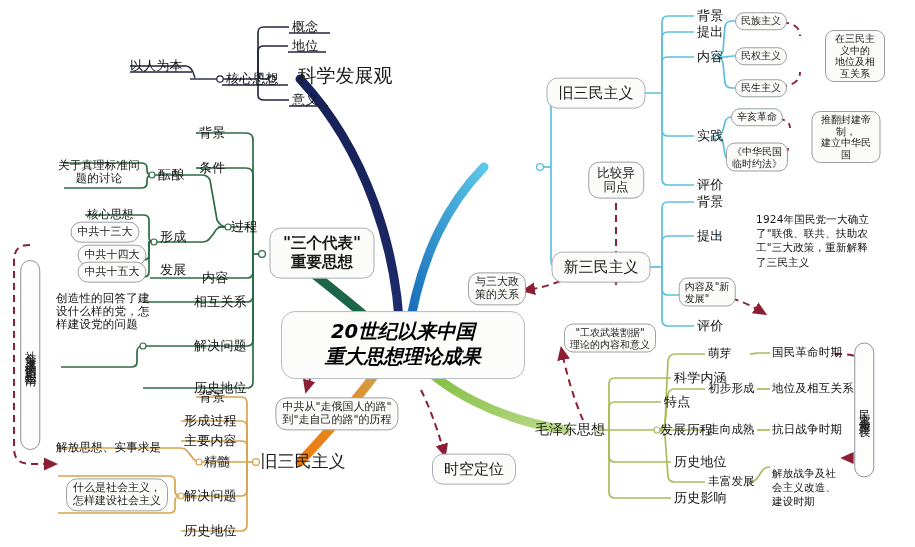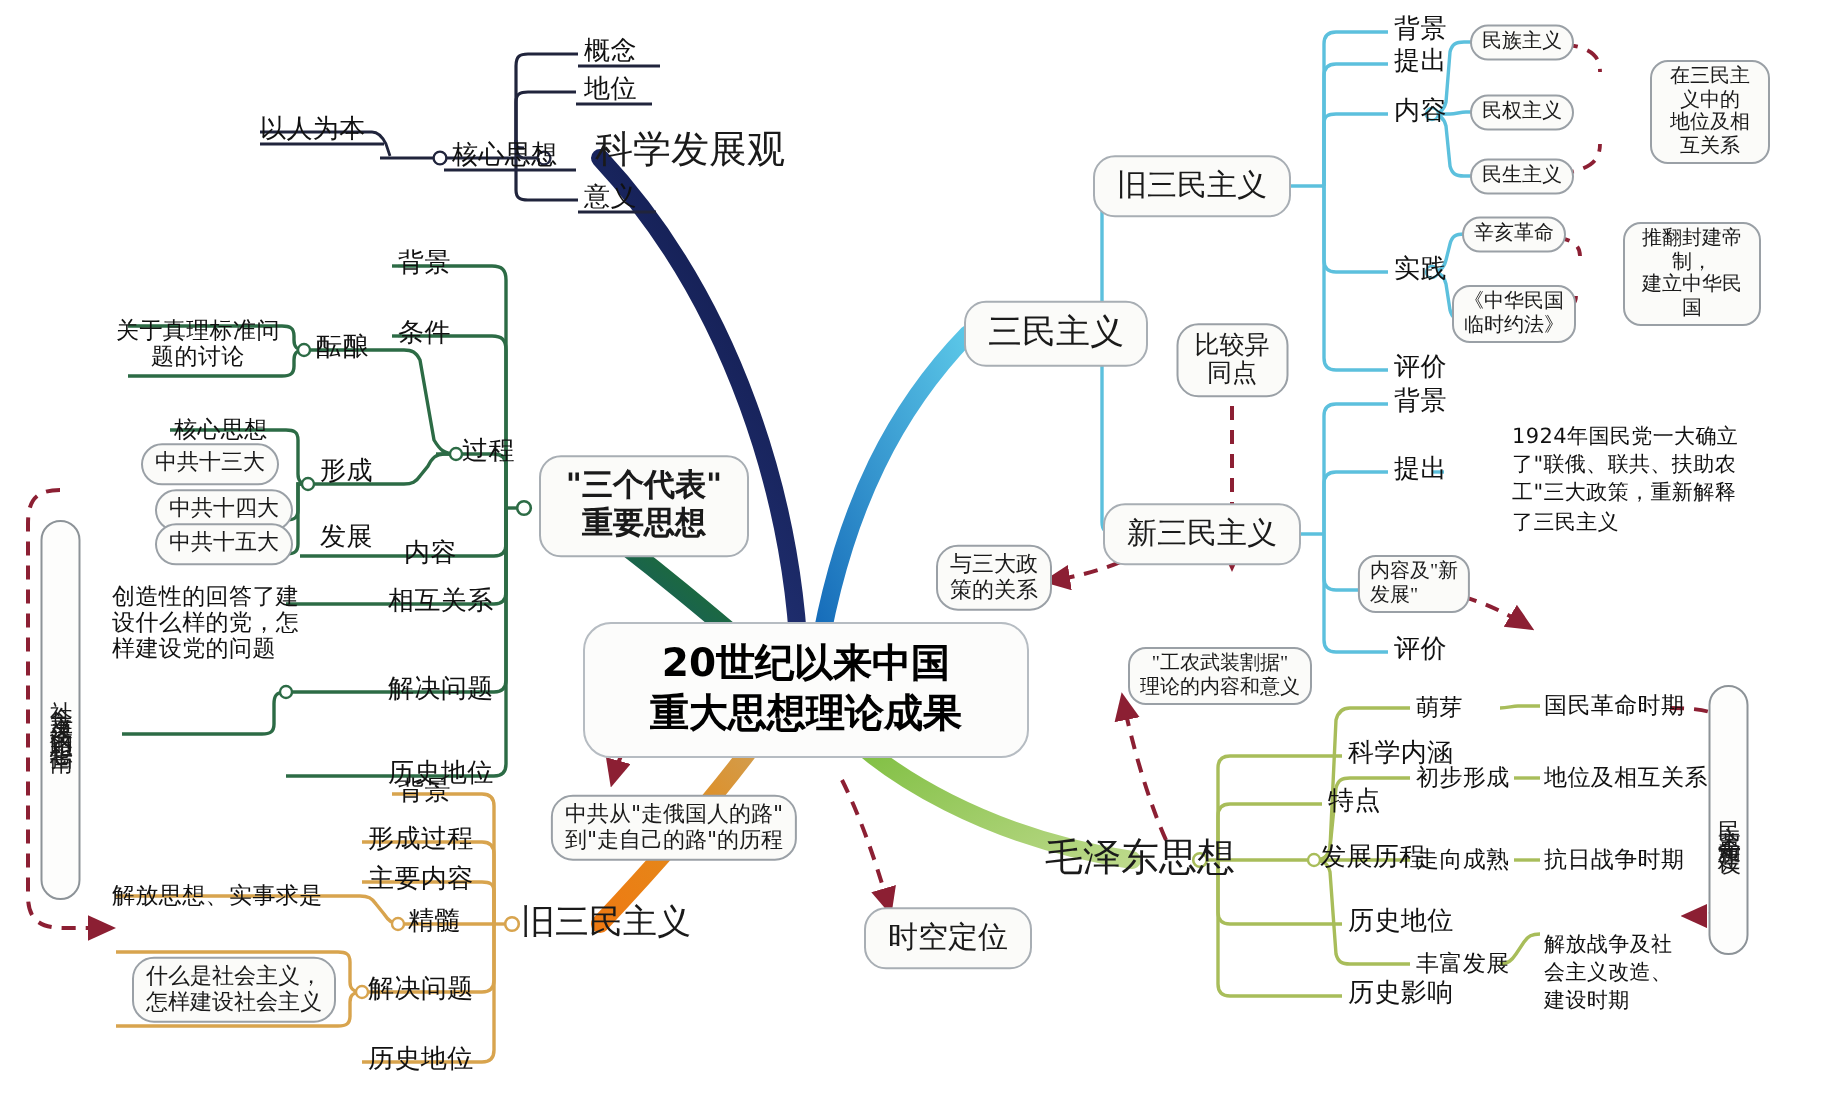--- a/index.html
+++ b/index.html
@@ -44,21 +44,21 @@
     border: 1.1px solid #9aa0a6;
     border-radius: 11px;
     background: #fbfbf9;
     padding: 3px 8px;
     font-size: 12.5px;
     text-align: center;
     transform: translate(-50%, -50%);
     box-shadow: 0 0 0 rgba(0,0,0,0);
   }
   .bubble.small { font-size: 11px; padding: 3px 6px; }
-  .bubble.tiny { font-size: 10px; padding: 2px 5px; border-radius: 9px; font-family: Liberation Serif, serif; }
+  .bubble.tiny { font-size: 10px; padding: 2px 5px; border-radius: 9px; }
 
   
   .central {
     border: 1.4px solid #b6bcc2;
     border-radius: 14px;
     background: #fcfcfb;
     padding: 8px 16px;
     font-size: 19.5px;
     font-weight: bold;
     text-align: center;
@@ -287,21 +287,21 @@
       <path d="M616,167 L616,280" marker-end="url(#ar)"></path>
       <path d="M571,276 C556,284 540,288 527,290" marker-end="url(#ar)"></path>
       <path d="M720,295 C740,300 752,306 762,312" marker-end="url(#ar)"></path>
       <path d="M583,420 C574,400 566,372 562,352" marker-end="url(#ar)"></path>
       <path d="M345,330 C325,350 312,370 307,388" marker-end="url(#ar)"></path>
       <path d="M421,390 C432,412 440,438 444,452" marker-end="url(#ar)"></path>
       <path d="M30,245 C18,245 14,250 14,262 L14,448 C14,460 20,464 32,464 L52,464" marker-end="url(#ar)"></path>
     </g>
   </svg>
 
-  <div class="node central multi" style="left:403px; top:345px; width:223px;">20世纪以来中国
+  <div class="node central multi" style="left:403px; top:345px; width:244px;font-style:italic;">20世纪以来中国
 重大思想理论成果</div>
 
   <div class="node branch-title plain" style="left:345px; top:76px; font-size:19px;">科学发展观</div>
   <div class="node leaf" style="left:292px; top:27px;">概念</div>
   <div class="node leaf" style="left:292px; top:46px;">地位</div>
   <div class="node leaf" style="left:226px; top:79px;">核心思想</div>
   <div class="node leaf" style="left:130px; top:66px;">以人为本</div>
   <div class="node leaf" style="left:292px; top:100px;">意义</div>
 
   <div class="node branch-title bold multi" style="left:322px; top:253px; width:105px;">"三个代表"
@@ -337,21 +337,20 @@
   <div class="node leaf" style="left:184px; top:496px;">解决问题</div>
   <div class="node leaf" style="left:184px; top:531px;">历史地位</div>
   <div class="node leaf small" style="left:56px; top:448px;">解放思想、实事求是</div>
   <div class="node bubble small multi" style="left:117px; top:495px; text-align:left;">什么是社会主义，
 怎样建设社会主义</div>
   <div class="node bubble small multi" style="left:337px; top:414px; text-align:center;">中共从"走俄国人的路"
 到"走自己的路"的历程</div>
 
   <div class="node branch-title med" style="left:474px; top:469px;">时空定位</div>
 
-  <div class="node branch-title" style="left:528px; top:167px;">三民主义</div>
   <div class="node bubble multi" style="left:616px; top:180px;">比较异
 同点</div>
   <div class="node bubble small multi" style="left:497px; top:289px;">与三大政
 策的关系</div>
 
   <div class="node branch-title med" style="left:601px; top:267px;">新三民主义</div>
   <div class="node branch-title med" style="left:596px; top:93px;">旧三民主义</div>
 
   <div class="node leaf" style="left:697px; top:16px;">背景</div>
   <div class="node leaf" style="left:697px; top:32px;">提出</div>
@@ -374,21 +373,21 @@
   <div class="node leaf" style="left:697px; top:202px;">背景</div>
   <div class="node leaf" style="left:697px; top:236px;">提出</div>
   <div class="node bubble tiny multi" style="left:707px; top:292px; text-align:left;">内容及"新
 发展"</div>
   <div class="node leaf" style="left:697px; top:326px;">评价</div>
   <div class="node leaf tiny multi" style="left:724px; top:240px; text-align:left; transform:translateY(-50%); line-height:1.35;margin-left:32px;">1924年国民党一大确立
 了"联俄、联共、扶助农
 工"三大政策，重新解释
 了三民主义</div>
 
-  <div class="node branch-title plain multi" style="left:570px; top:430px; font-size:19px; text-align:left;">毛泽东思想</div>
+  <div class="node branch-title plain multi" style="left:570px; top:430px; font-size:14px; text-align:left;">毛泽东思想</div>
   <div class="node bubble tiny multi" style="left:610px; top:338px;">"工农武装割据"
 理论的内容和意义</div>
 
   <div class="node leaf" style="left:674px; top:378px;">科学内涵</div>
   <div class="node leaf" style="left:664px; top:402px;">特点</div>
   <div class="node leaf" style="left:660px; top:430px;">发展历程</div>
   <div class="node leaf" style="left:674px; top:462px;">历史地位</div>
   <div class="node leaf" style="left:674px; top:498px;">历史影响</div>
 
   <div class="node leaf small" style="left:708px; top:354px;">萌芽</div>

